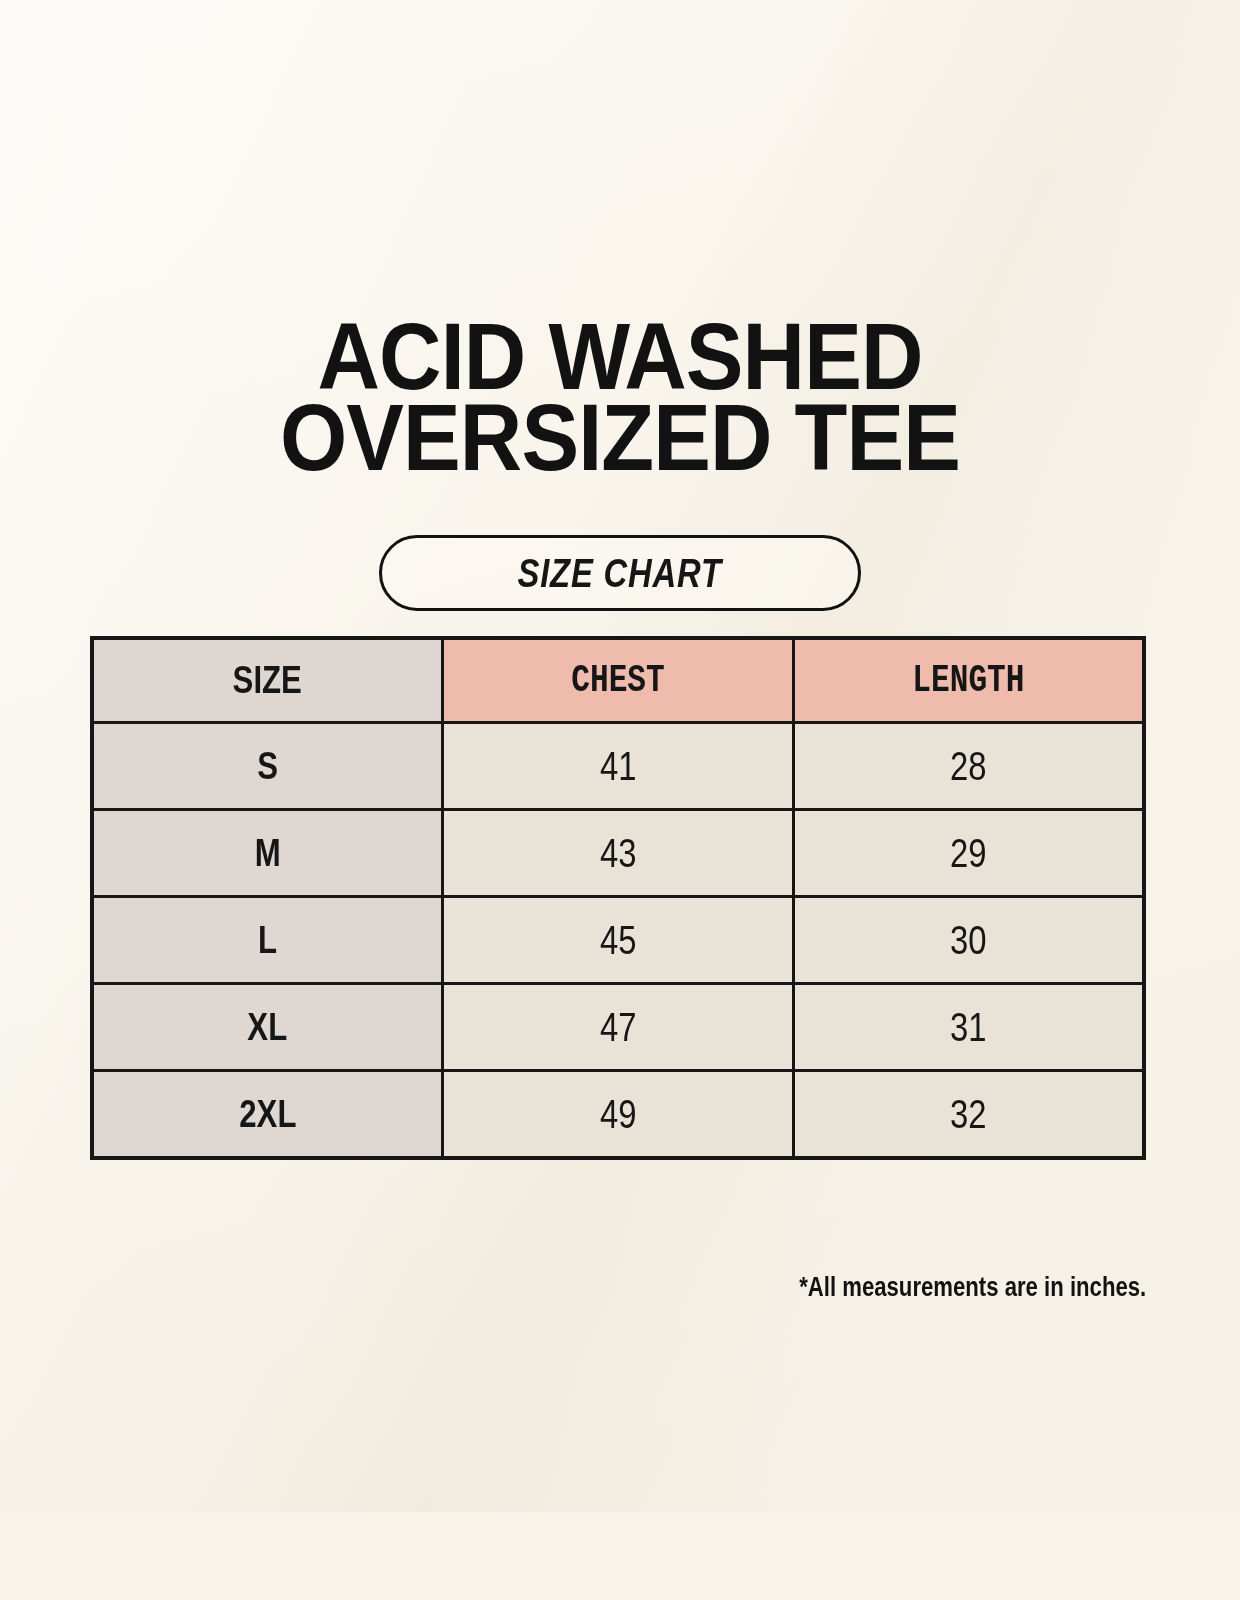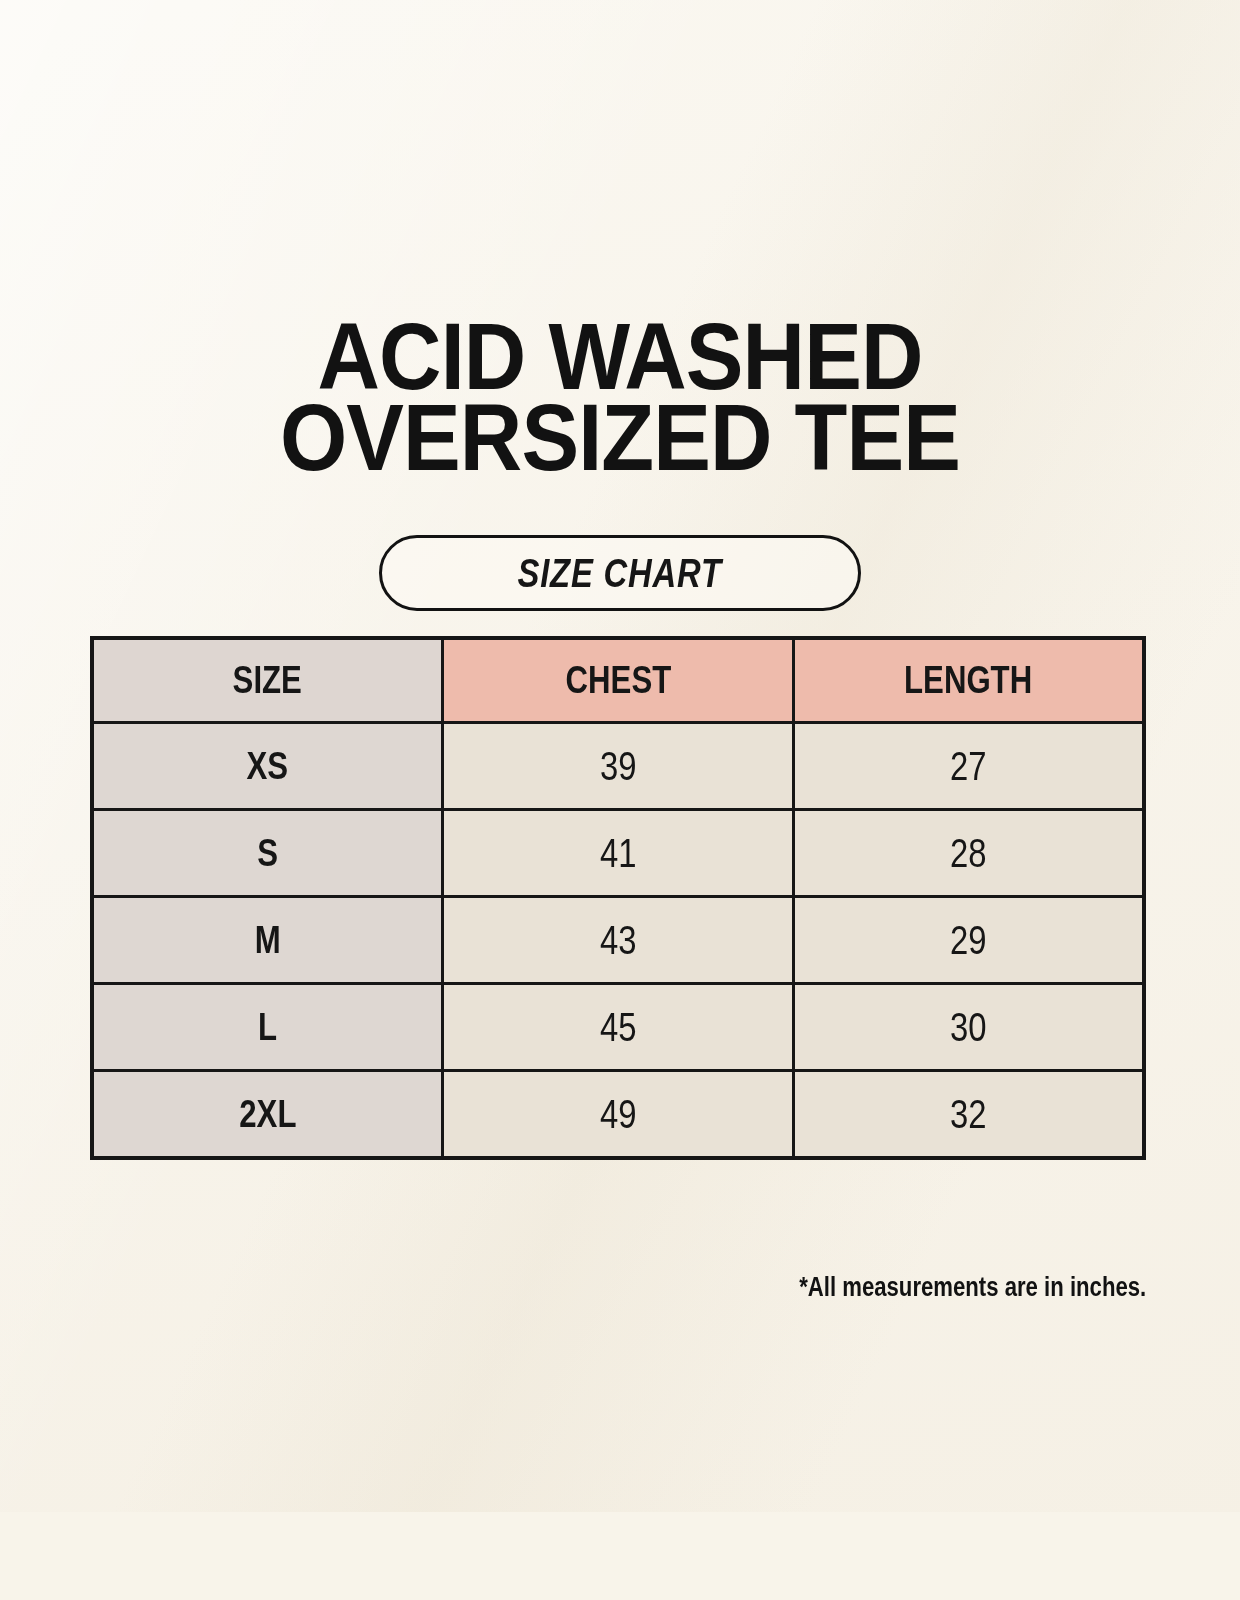--- a/index.html
+++ b/index.html
@@ -83,21 +83,21 @@
     text-align: center;
     vertical-align: middle;
     padding: 0;
   }
   .size-table thead th {
     height: 81px;
     font-size: 38px;
     font-weight: 700;
   }
   .size-table thead th.col-size  { background: #ded6d1; }
-  .size-table thead th.col-meas  { background: #eebbac; }
+  .size-table thead th.col-meas  { background: #eebbac; font-family: Liberation Mono, monospace; }
   .size-table tbody th.col-size {
     height: 84px;
     background: #ded7d2;
     font-size: 38px;
     font-weight: 700;
   }
   .size-table tbody td {
     height: 84px;
     background: #e9e2d6;
     font-size: 40px;
@@ -137,38 +137,38 @@
       </colgroup>
     <thead>
       <tr>
         <th class="col-size"><span class="cx">SIZE</span></th>
         <th class="col-meas"><span class="cx">CHEST</span></th>
         <th class="col-meas"><span class="cx">LENGTH</span></th>
       </tr>
     </thead>
     <tbody>
       <tr>
-        <th class="col-size"><span class="cx">XS</span></th>
-        <td><span class="cx">39</span></td>
-        <td><span class="cx">27</span></td>
-      </tr>
-      <tr>
         <th class="col-size"><span class="cx">S</span></th>
         <td><span class="cx">41</span></td>
         <td><span class="cx">28</span></td>
       </tr>
       <tr>
         <th class="col-size"><span class="cx">M</span></th>
         <td><span class="cx">43</span></td>
         <td><span class="cx">29</span></td>
       </tr>
       <tr>
         <th class="col-size"><span class="cx">L</span></th>
         <td><span class="cx">45</span></td>
         <td><span class="cx">30</span></td>
+      </tr>
+      <tr>
+        <th class="col-size"><span class="cx">XL</span></th>
+        <td><span class="cx">47</span></td>
+        <td><span class="cx">31</span></td>
       </tr>
       <tr>
         <th class="col-size"><span class="cx">2XL</span></th>
         <td><span class="cx">49</span></td>
         <td><span class="cx">32</span></td>
       </tr>
     </tbody>
   </table>
 
   <div class="note">

